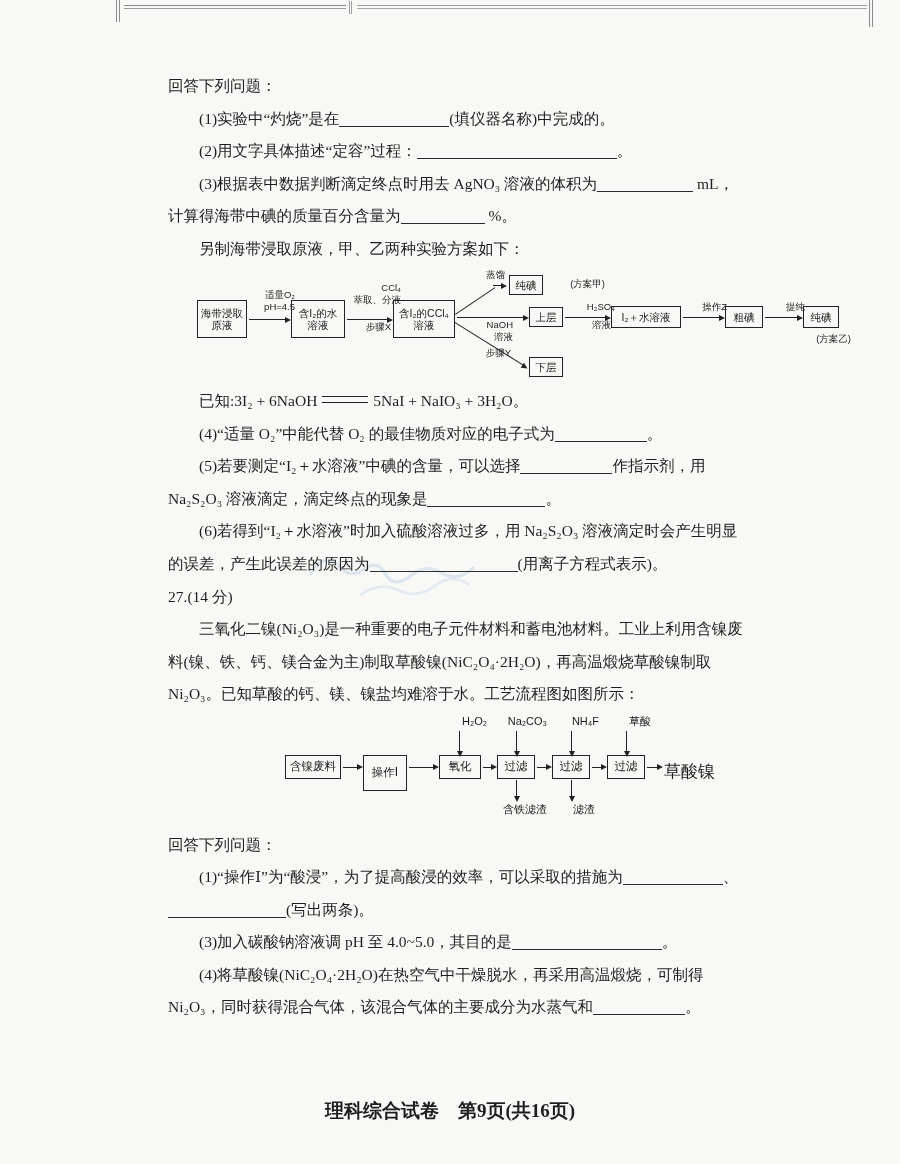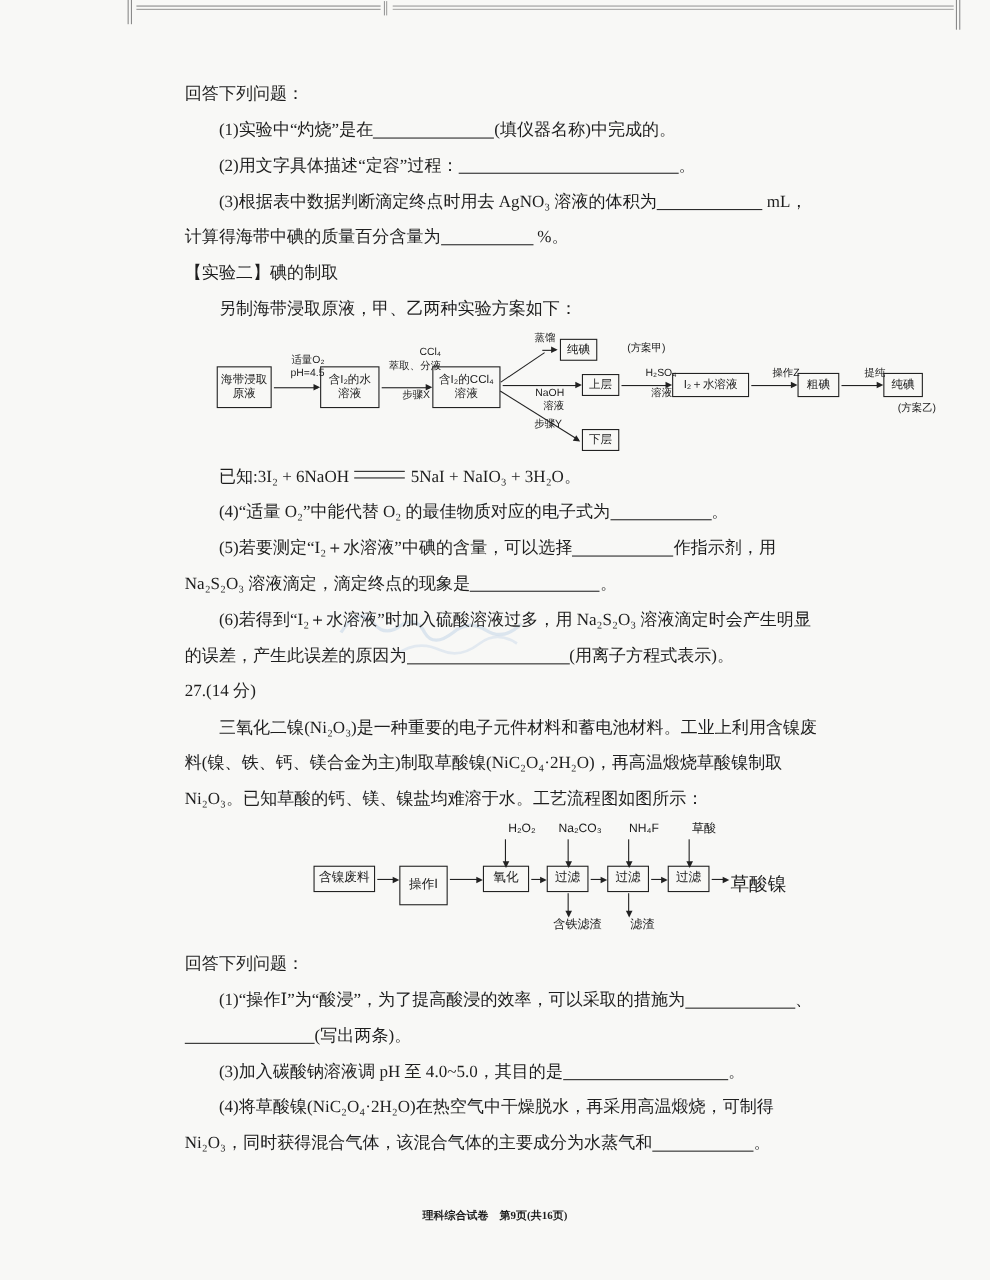--- a/index.html
+++ b/index.html
@@ -24,21 +24,21 @@
   .fbox { position: absolute; border: 1px solid #222; display: flex; align-items: center; justify-content: center; text-align: center; font-size: 10.5px; line-height: 1.2; padding: 1px 2px; }
   .fc2 .fbox { font-size: 11.5px; }
   .flbl { position: absolute; text-align: right; font-size: 9.5px; line-height: 1.25; }
   .fc2 .flbl { font-size: 11px; }
   .harrow { position: absolute; height: 0; border-top: 1px solid #222; }
   .harrow::after, .diag.arr::after { content: ""; position: absolute; right: -2px; top: -3.5px; width: 0; height: 0; border-left: 6px solid #222; border-top: 3px solid transparent; border-bottom: 3px solid transparent; }
   .diag { position: absolute; height: 0; border-top: 1px solid #222; transform-origin: 0 0; }
   .varrow { position: absolute; width: 0; border-left: 1px solid #222; }
   .varrow::after { content: ""; position: absolute; left: -3.5px; bottom: -2px; width: 0; height: 0; border-top: 6px solid #222; border-left: 3px solid transparent; border-right: 3px solid transparent; }
 
-  .footer { position: absolute; top: 1098px; left: 0; width: 100%; text-align: center; font-size: 10px; font-weight: bold; }
+  .footer { position: absolute; top: 1098px; left: 0; width: 100%; text-align: center; font-size: 19px; font-weight: bold; }
   .mark { position: absolute; }
   .wm { position: absolute; opacity: .5; pointer-events: none; }
 </style>
 </head>
 <body>
 
 <div class="page">
 
   <div class="mark" style="left:116px;top:0;width:4px;height:22px;border-left:1px solid #8a8a8a;border-right:1px solid #8a8a8a"></div>
   <div class="mark" style="left:124px;top:5px;width:222px;height:4px;border-top:1px solid #8a8a8a;border-bottom:1px solid #9a9a9a"></div>
@@ -54,21 +54,20 @@
   <div class="content">
 
     <p class="noind"><span>回答下列问题：</span></p>
 
     <p><span>(1)实验中“灼烧”是在</span><span class="blank" style="width:110px"></span><span>(填仪器名称)中完成的。</span></p>
 
     <p><span>(2)用文字具体描述“定容”过程：</span><span class="blank" style="width:200px"></span><span>。</span></p>
 
     <p><span>(3)根据表中数据判断滴定终点时用去 AgNO₃ 溶液的体积为</span><span class="blank" style="width:96px"></span><span> mL，计算得海带中碘的质量百分含量为</span><span class="blank" style="width:84px"></span><span> %。</span></p>
 
-    <p class="noind"><span>【实验二】碘的制取</span></p>
 
     <p><span>另制海带浸取原液，甲、乙两种实验方案如下：</span></p>
 
     <div class="fc fc1">
       <div class="fbox" style="left:0;top:31px;width:50px;height:38px">海带浸取原液</div>
       <div class="harrow" style="left:52px;top:50px;width:40px"></div>
       <div class="flbl" style="left:44px;top:20px;width:54px">
         <div>适量O₂</div>
         <div>pH=4.5</div>
       </div>

